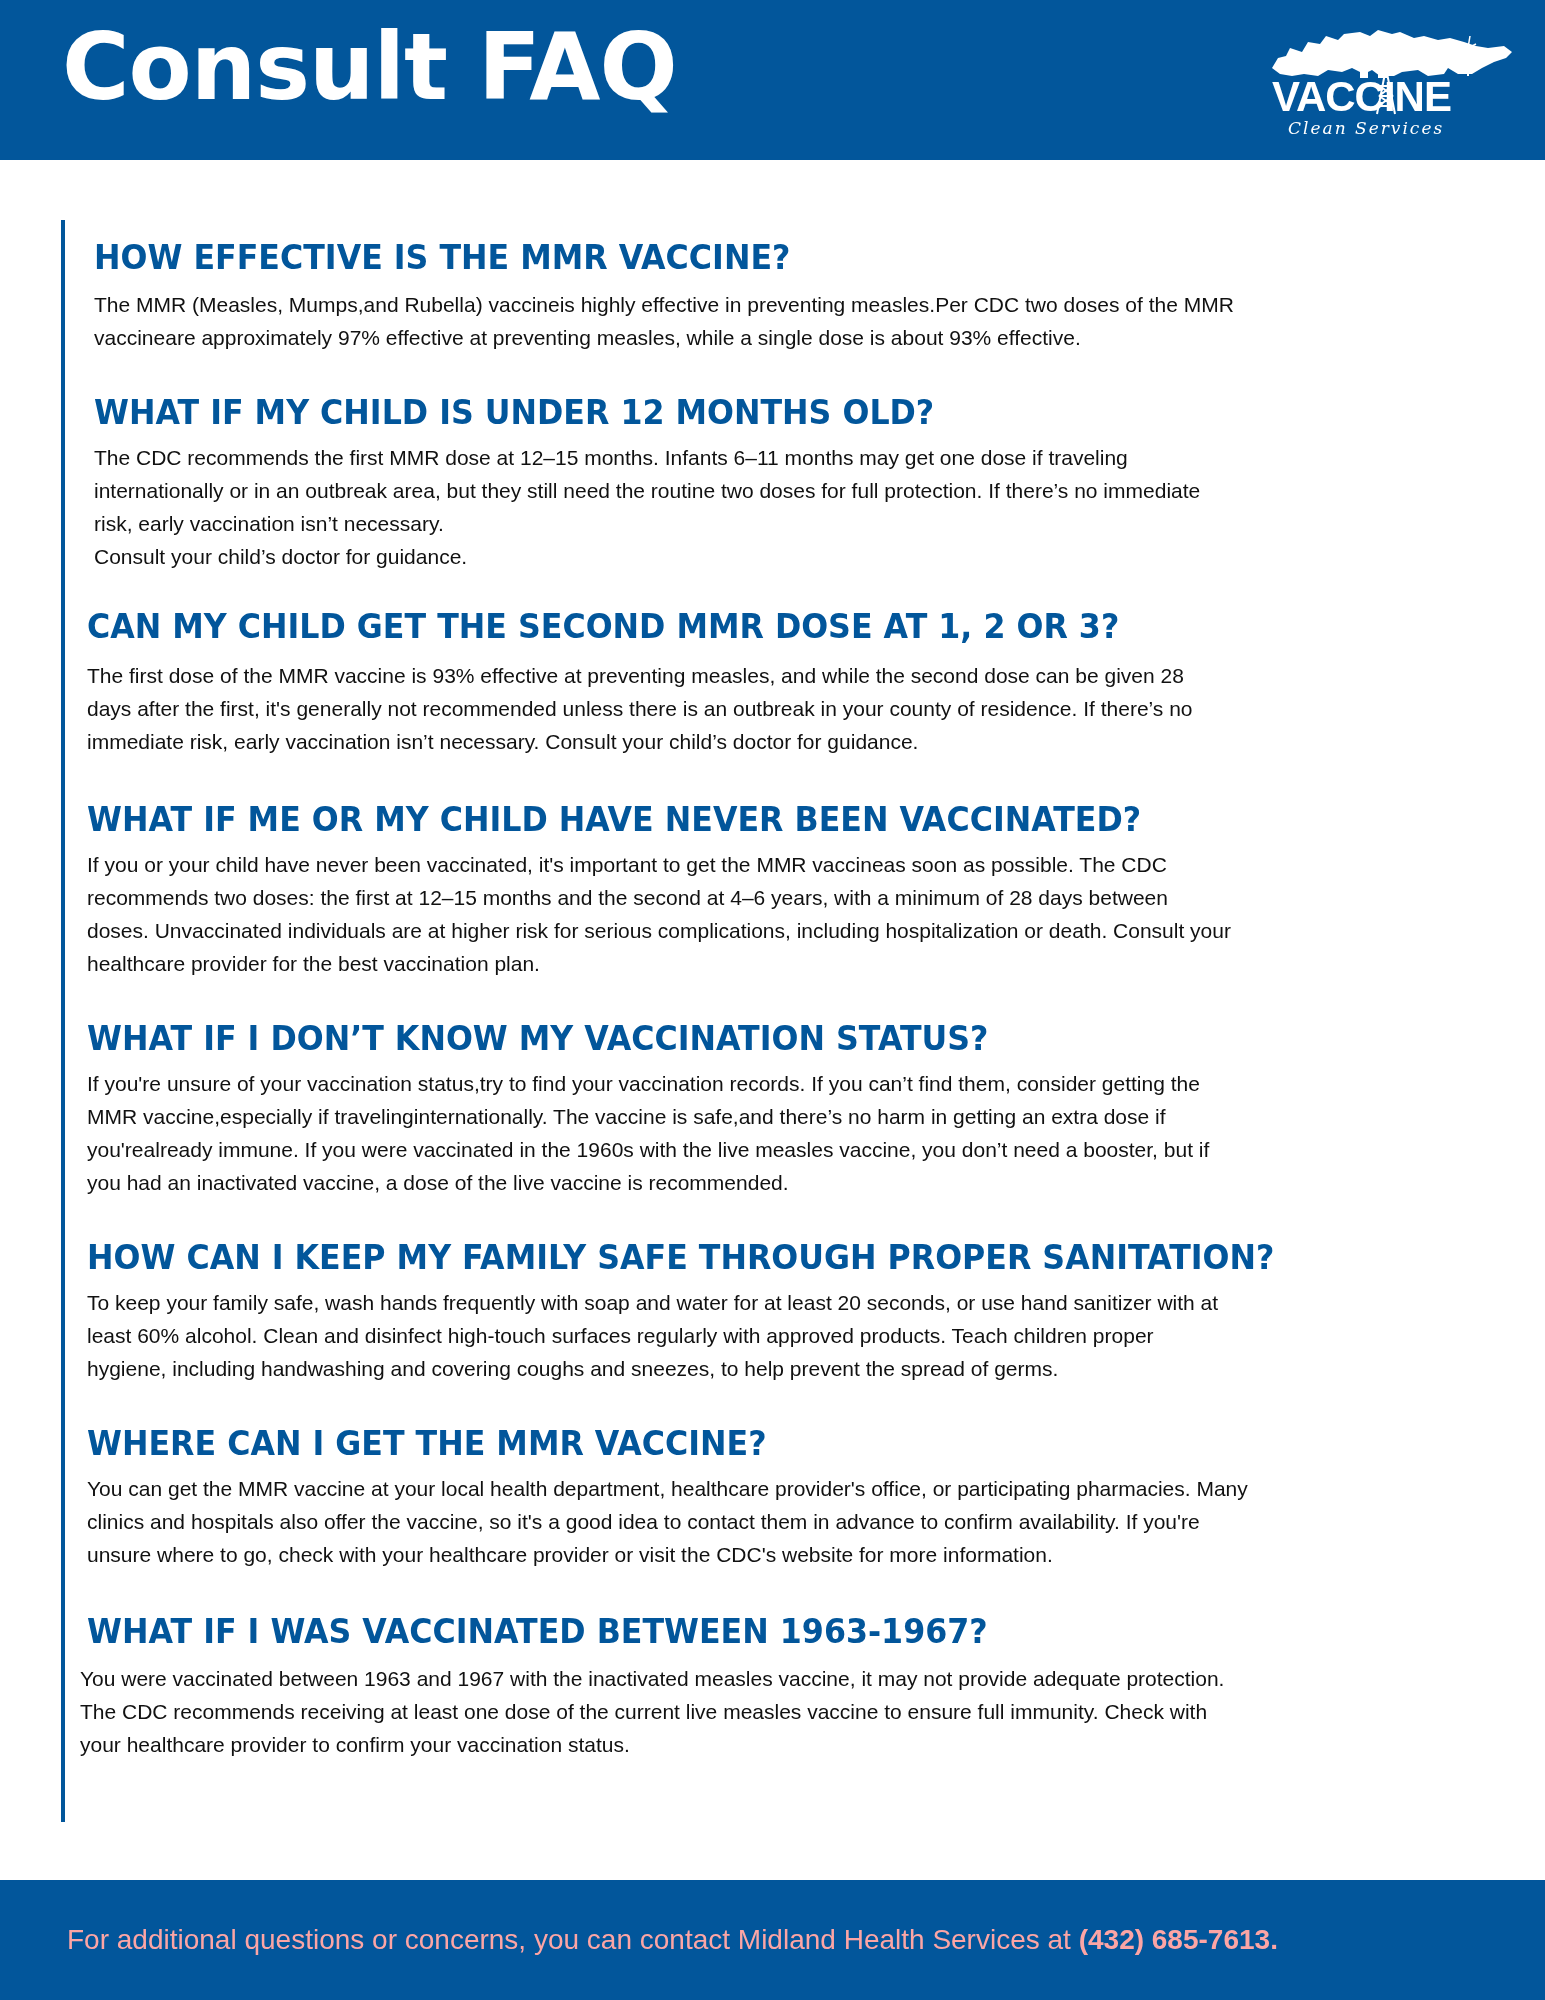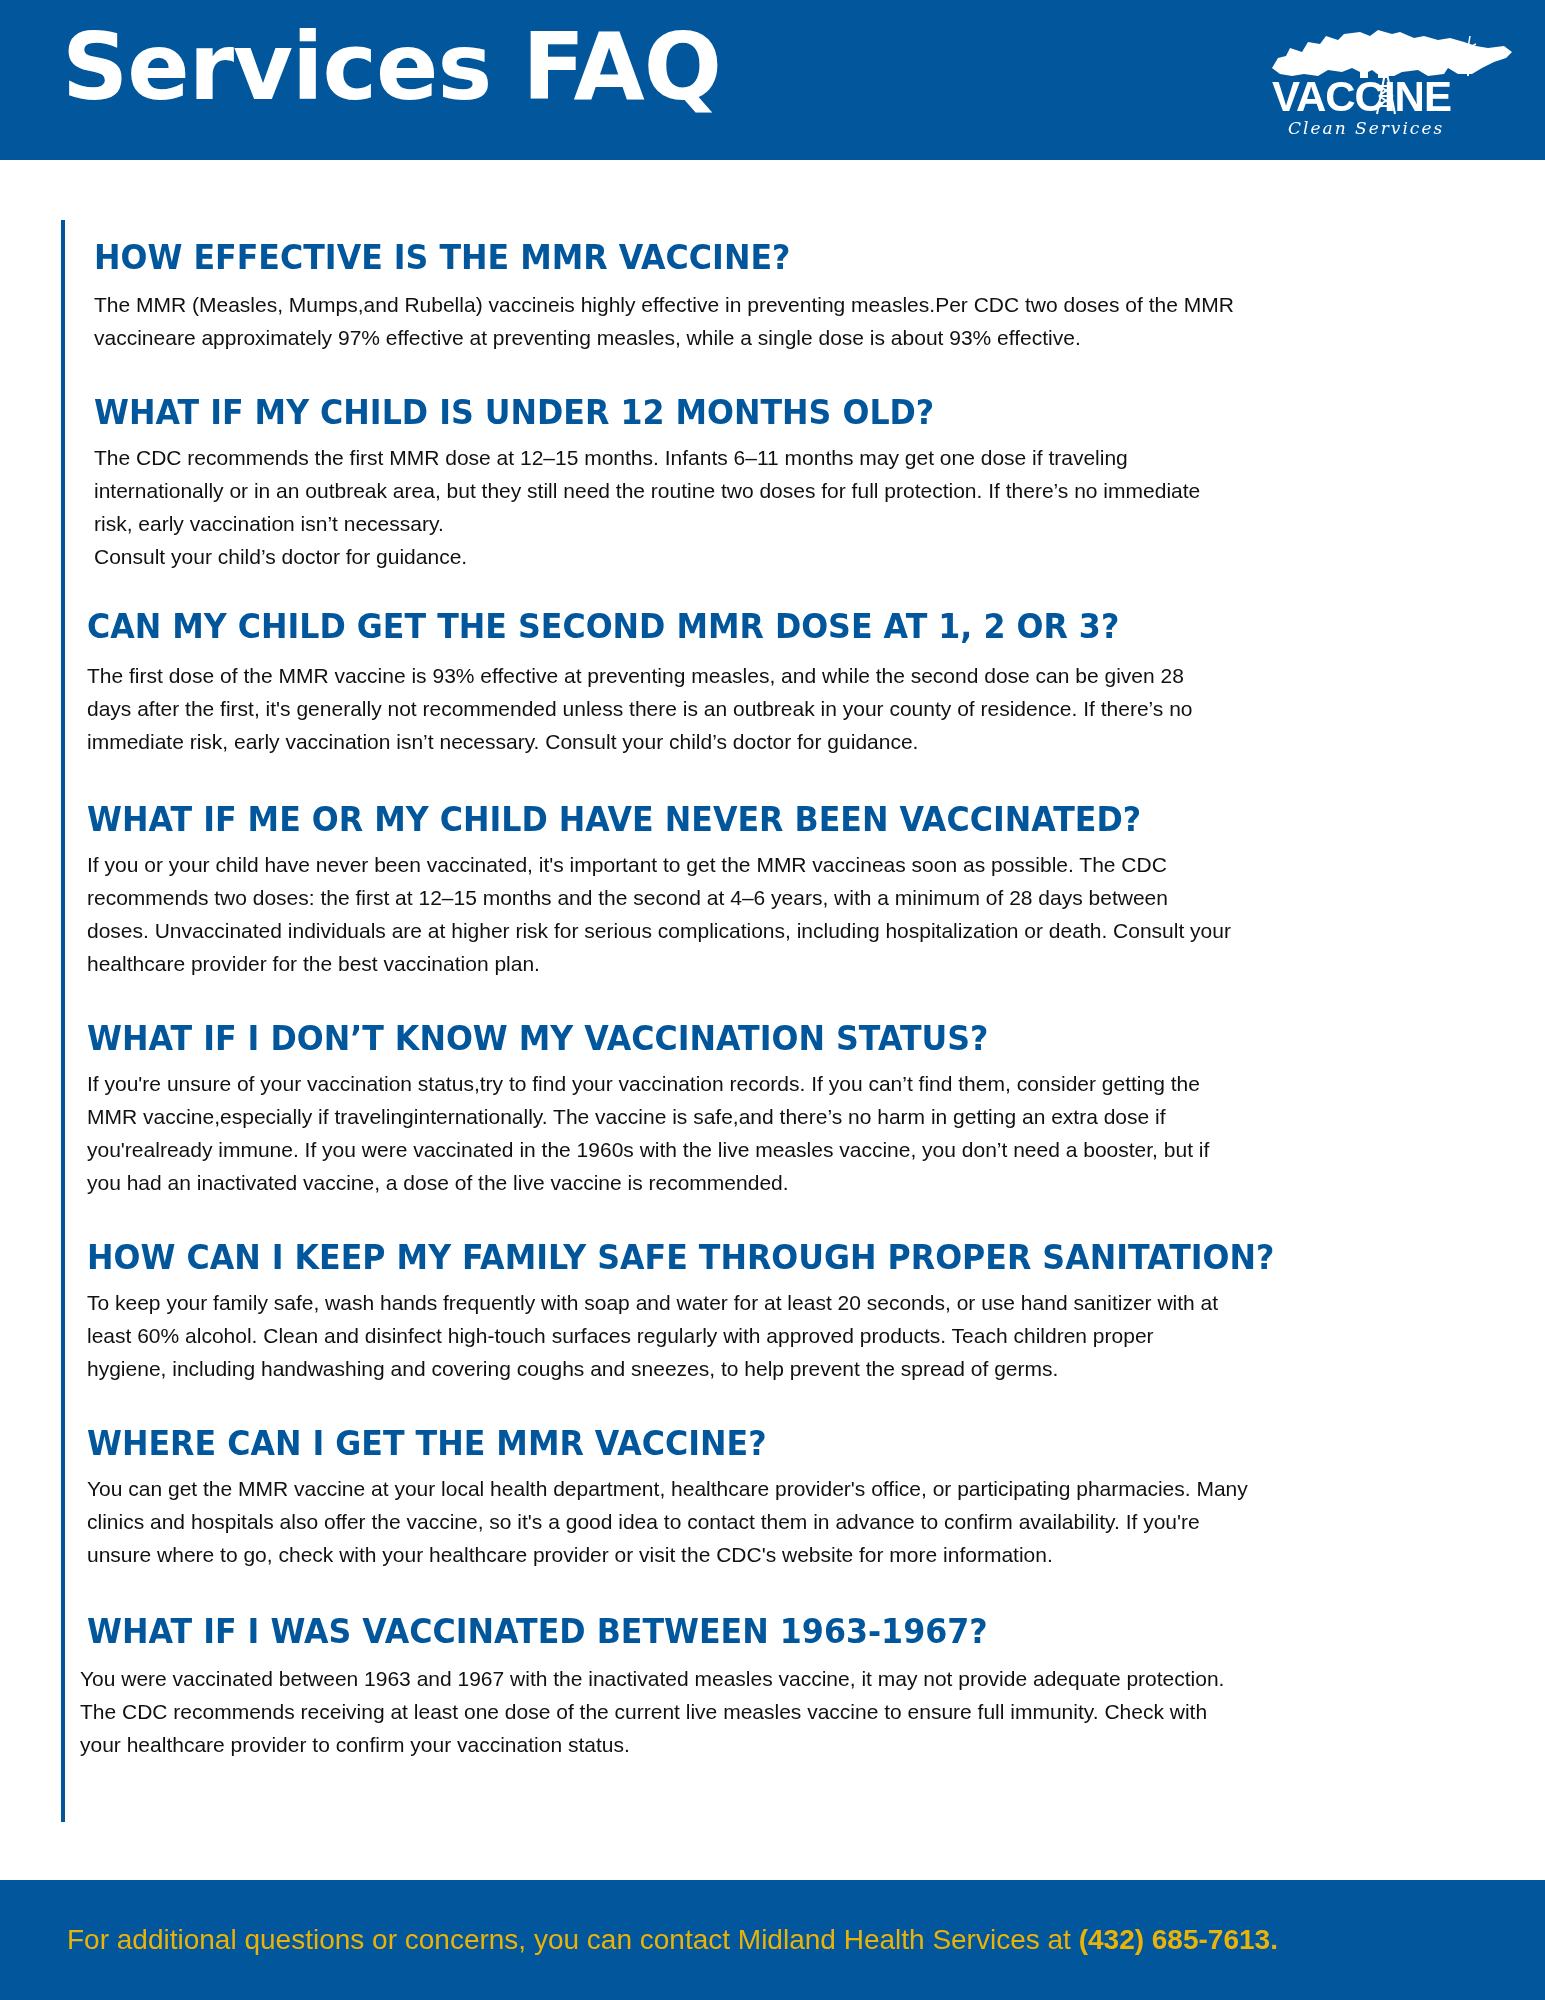--- a/index.html
+++ b/index.html
@@ -7,28 +7,28 @@
   .header { position: absolute; left: 0; top: 0; width: 1545px; height: 160px; background: #02569b; }
   .header-title { position: absolute; left: 62px; top: 22px; font-family: "DejaVu Sans", sans-serif; font-weight: bold; font-size: 92px; color: #ffffff; letter-spacing: -1px; line-height: 1; }
   .logo { position: absolute; left: 1268px; top: 28px; width: 252px; height: 110px; }
   .logo-name { position: absolute; left: 4px; top: 48px; font-family: "Liberation Sans", sans-serif; font-weight: bold; font-size: 42px; color: #fff; letter-spacing: -1px; line-height: 1; }
   .logo-sub { position: absolute; left: 20px; top: 92px; font-family: "DejaVu Serif", serif; font-style: italic; font-size: 17px; color: #fff; letter-spacing: 2px; line-height: 1; white-space: nowrap; }
   .left-bar { position: absolute; left: 61px; top: 220px; width: 4px; height: 1602px; background: #02569b; }
   .faq { position: absolute; left: 0; width: 1500px; }
   .faq h2 { margin: 0; font-family: "DejaVu Sans", sans-serif; font-weight: bold; font-size: 33px; color: #02569b; line-height: 1.2; letter-spacing: 0px; transform: scaleX(0.96); transform-origin: left; white-space: nowrap; }
   .faq p { margin: 0; font-family: "Liberation Sans", sans-serif; font-size: 21px; color: #111111; line-height: 33px; white-space: pre-line; }
   .footer { position: absolute; left: 0; top: 1880px; width: 1545px; height: 120px; background: #02569b; }
-  .footer-text { position: absolute; left: 67px; top: 44px; font-family: "Liberation Sans", sans-serif; font-size: 28px; color: #eab308; white-space: nowrap; }
+  .footer-text { position: absolute; left: 67px; top: 44px; font-family: "Liberation Sans", sans-serif; font-size: 28px; color: #fca5a5; white-space: nowrap; }
   .footer-phone { font-weight: bold; }
 </style>
 </head>
 <body>
 
 <div class="header">
-  <div class="header-title">Services FAQ</div>
+  <div class="header-title">Consult FAQ</div>
   <div class="logo">
     <svg width="252" height="60" viewBox="0 0 252 60" style="position:absolute;left:0;top:0;">
       <path d="M4 40 L10 30 L18 28 L22 20 L34 24 L40 14 L52 16 L58 8 L70 12 L76 6 L92 4 L102 8 L110 2 L124 6 L132 4 L146 10 L156 8 L170 12 L182 10 L196 14 L208 18 L220 20 L236 18 L244 24 L238 30 L226 34 L214 40 L204 46 L190 46 L180 40 L176 46 L160 48 L150 42 L134 44 L126 48 L112 48 L104 42 L96 46 L84 40 L74 44 L60 42 L50 48 L36 46 L24 48 L12 46 Z" fill="#ffffff"></path>
       <rect x="92" y="20" width="8" height="30" fill="#ffffff"></rect>
       <rect x="110" y="16" width="10" height="34" fill="#ffffff"></rect>
       <line x1="200" y1="20" x2="200" y2="48" stroke="#ffffff" stroke-width="2"></line>
       <line x1="200" y1="20" x2="192" y2="14" stroke="#ffffff" stroke-width="1.5"></line>
       <line x1="200" y1="20" x2="208" y2="16" stroke="#ffffff" stroke-width="1.5"></line>
       <line x1="200" y1="20" x2="202" y2="8" stroke="#ffffff" stroke-width="1.5"></line>
     </svg>

